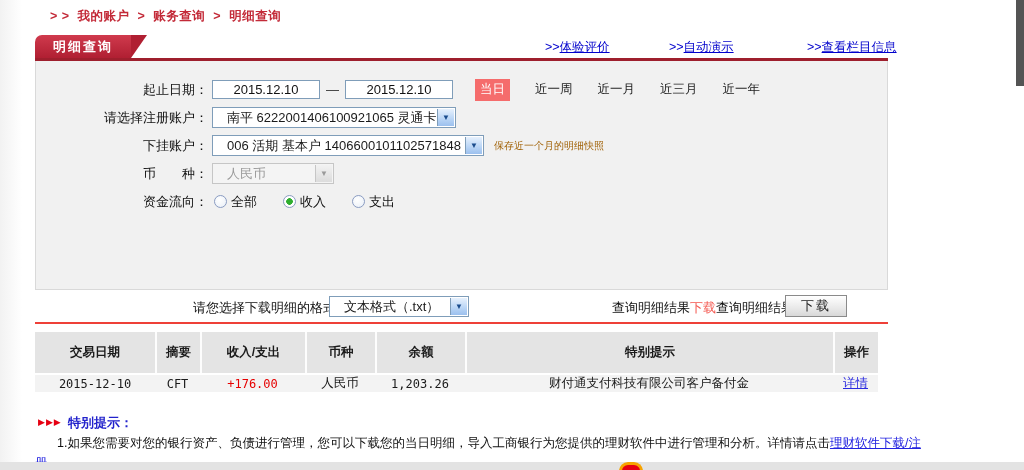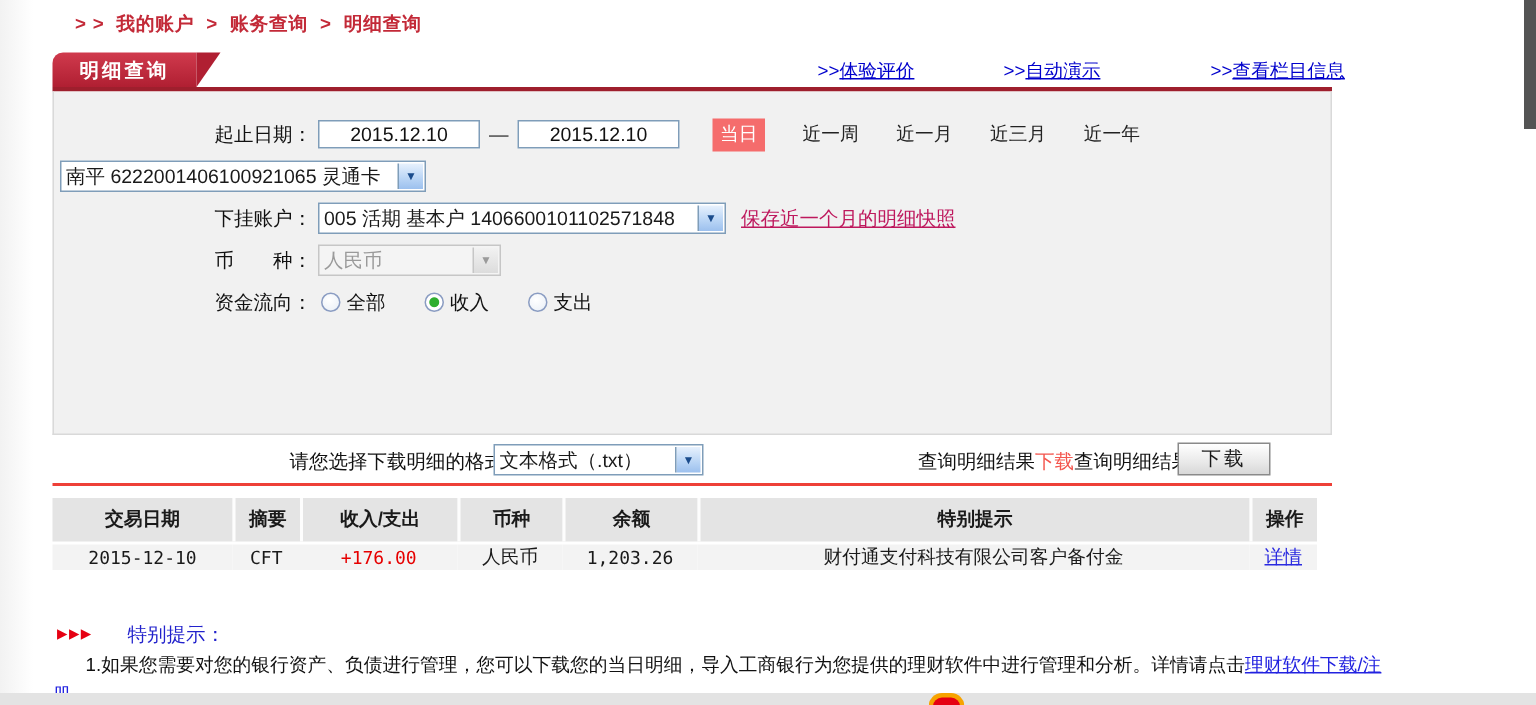--- a/index.html
+++ b/index.html
@@ -21,56 +21,56 @@
   .redline { position:absolute; left:0; top:23px; width:853px; height:3px; background:#9e1f2d; }
   .panel-body { position:absolute; left:0; top:26px; width:853px; height:229px; background:#f1f1f1; border:1px solid #d9d9d9; border-top:none; }
 
   .frow { position:absolute; left:0; height:21px; display:flex; align-items:center; }
   .flabel { display:inline-block; width:172px; text-align:right; font-size:13px; color:#111; white-space:pre; }
   .date-input { width:108px; height:19px; border:1px solid #7f9db9; background:#fff; text-align:center; font-size:13px; font-family:"Liberation Sans","DejaVu Sans",sans-serif; color:#111; margin-left:4px; }
   .dash { margin:0 6px; color:#333; }
   .badge { margin-left:22px; background:#f56c6c; color:#fff; font-size:12.5px; padding:2px 5px 3px; cursor:pointer; }
   .qr { margin-left:25px; color:#222; font-size:12.5px; cursor:pointer; }
 
-  .xsel { position:relative; height:21px; background:#fff; border:1px solid #7f9db9; margin-left:4px; display:flex; align-items:center; font-size:13px; padding-left:3px; white-space:nowrap; cursor:pointer; }
+  .xsel { position:relative; height:21px; background:#fff; border:1px solid #7f9db9; margin-left:4px; display:flex; align-items:center; font-size:13px; padding-left:14px; white-space:nowrap; cursor:pointer; }
   .xsel .arrow { position:absolute; right:1px; top:1px; bottom:1px; width:17px; background:linear-gradient(180deg,#e7f1fd,#b8d4f5 60%,#9cc0ee); border-left:1px solid #7f9db9; display:flex; align-items:center; justify-content:center; font-size:8px; color:#1b4c8c; }
   .xsel.disabled { border-color:#c6c6c6; color:#9a9a9a; background:#f4f4f4; cursor:default; }
   .xsel.disabled .arrow { background:linear-gradient(180deg,#f2f2f2,#dcdcdc); border-left-color:#c6c6c6; color:#9a9a9a; }
 
-  .blue-link { color:#be185d; text-decoration:underline; cursor:pointer; font-size:13px; }
+  .blue-link { color:#a16207; cursor:pointer; font-size:10px; }
 
   .radio-item { display:flex; align-items:center; cursor:pointer; font-size:13px; color:#111; }
   .radio-dot { width:13px; height:13px; border-radius:50%; border:1px solid #8a9cc2; background:radial-gradient(circle at 40% 35%,#ffffff,#e8eef6); margin-right:4px; display:inline-block; }
   .radio-item.checked .radio-dot { background:radial-gradient(circle,#2fae2f 0 3px,#fff 3.6px); }
 
   .query-btn { position:absolute; left:395px; top:165px; width:72px; height:27px; border:2px solid #4a9fd4; border-radius:4px; background:linear-gradient(180deg,#fbfbd9 0%,#fdfdf0 35%,#a8e4ef 75%,#7fd4e4 100%); font-weight:bold; font-size:14px; letter-spacing:4px; text-align:center; line-height:23px; cursor:pointer; color:#0a0a0a; box-shadow:0 1px 2px rgba(0,0,0,.25); }
 
   
   .dl-label { position:absolute; left:193px; top:299px; font-size:13px; color:#111; }
   .dl-select { position:absolute; left:325px; top:296px; width:140px; }
   .dl-hint { position:absolute; left:612px; top:299px; font-size:13px; color:#111; }
   .dl-hint .red { color:#f4574f; }
   .dl-btn { position:absolute; left:785px; top:295px; width:62px; height:22px; border:1px solid #8a8a8a; background:linear-gradient(180deg,#ffffff,#e9e9e9 60%,#d8d8d8); font-size:13px; text-align:center; line-height:20px; cursor:pointer; letter-spacing:2px; }
 
   .red-divider { position:absolute; left:35px; top:322px; width:853px; height:2px; background:#ee4038; }
 
   
   .tbl { position:absolute; left:35px; top:330px; width:843px; border-collapse:separate; border-spacing:0 2px; font-size:12.5px; }
-  .tbl th { background:#e4e4e4; font-weight:bold; height:29px; border-left:2px solid #fdfdfd; padding:0 2px; white-space:nowrap; }
+  .tbl th { background:#e4e4e4; font-weight:bold; height:18px; border-left:2px solid #fdfdfd; padding:12px 2px; white-space:nowrap; }
   .tbl th:first-child { border-left:none; }
   .tbl td { background:#f3f3f3; height:17px; text-align:center; padding:0 2px; white-space:nowrap; }
   .c-date{width:120px;} .c-sum{width:45px;} .c-amt{width:105px;} .c-cur{width:70px;} .c-bal{width:90px;} .c-name{width:368px;} .c-op{width:45px;}
   .amt-in { color:#e60000; }
   .op-link { color:#2a2ae0; text-decoration:underline; cursor:pointer; }
   .mono { font-family:"DejaVu Sans Mono","Liberation Mono",monospace; font-size:12px; }
 
   
   .notice { position:absolute; left:35px; top:414px; width:950px; }
   .notice-marker { position:absolute; left:3px; top:3px; color:#e60012; font-size:9px; letter-spacing:1px; }
-  .notice-title { position:absolute; left:33px; top:0; color:#2222cc; font-weight:normal; font-size:13px;margin-left:17px; }
+  .notice-title { position:absolute; left:33px; top:0; color:#2222cc; font-weight:bold; font-size:13px; }
   .notice-text { position:absolute; left:22px; top:21px; font-size:12.5px; color:#111; white-space:nowrap; }
   .notice-cont { position:absolute; left:0; top:41px; font-size:12.5px; }
   .notice a, .notice .nlink { color:#2222e0; text-decoration:underline; cursor:pointer; }
 
   
   .bottom-bar { position:absolute; left:0; top:462px; width:1024px; height:8px; background:#e3e3e3; }
   .logo-arc { position:absolute; left:619px; top:462px; width:24px; height:9px; border:3px solid #f7a300; border-bottom:none; border-radius:12px 12px 0 0; background:#e60012; }
   .scroll-thumb { position:absolute; left:1016px; top:0; width:8px; height:86px; background:#545454; cursor:pointer; }
 </style>
 </head>
@@ -110,30 +110,31 @@
         <span class="dash">—</span>
         <input class="date-input" style="margin-left: 0px;" value="2015.12.10">
         <span class="badge">当日</span>
         <span class="qr">近一周</span>
         <span class="qr">近一月</span>
         <span class="qr">近三月</span>
         <span class="qr">近一年</span>
       </div>
 
       <div class="frow" style="top:46px; width:100%;">
+        <span class="flabel">请选择注册账户：</span>
         <div class="xsel" style="width:244px">
           <span>南平  6222001406100921065 灵通卡</span>
           <span class="arrow">▼</span>
         </div>
       </div>
 
       <div class="frow" style="top:74px; width:100%;">
         <span class="flabel">下挂账户：</span>
         <div class="xsel" style="width:272px">
-          <span>005 活期 基本户  1406600101102571848</span>
+          <span>006 活期 基本户  1406600101102571848</span>
           <span class="arrow">▼</span>
         </div>
         <span class="blue-link" style="margin-left:10px">保存近一个月的明细快照</span>
       </div>
 
       <div class="frow" style="top:102px; width:100%;">
         <span class="flabel">币　　种：</span>
         <div class="xsel disabled" style="width:122px">
           <span>人民币</span>
           <span class="arrow">▼</span>

